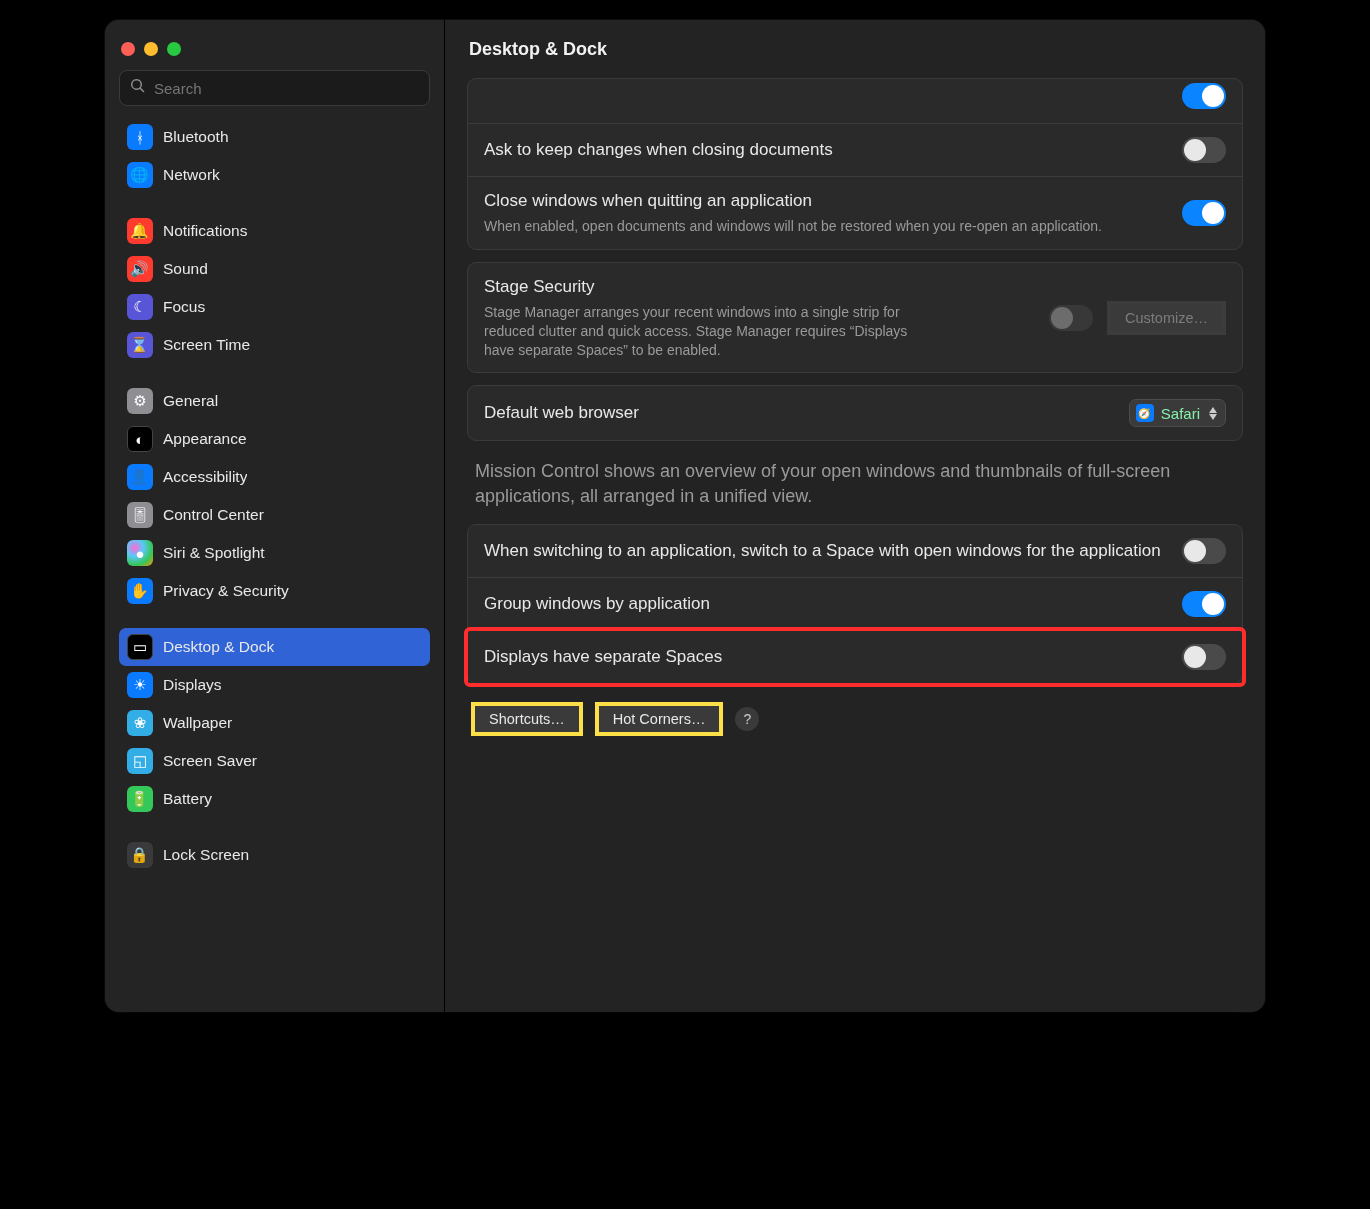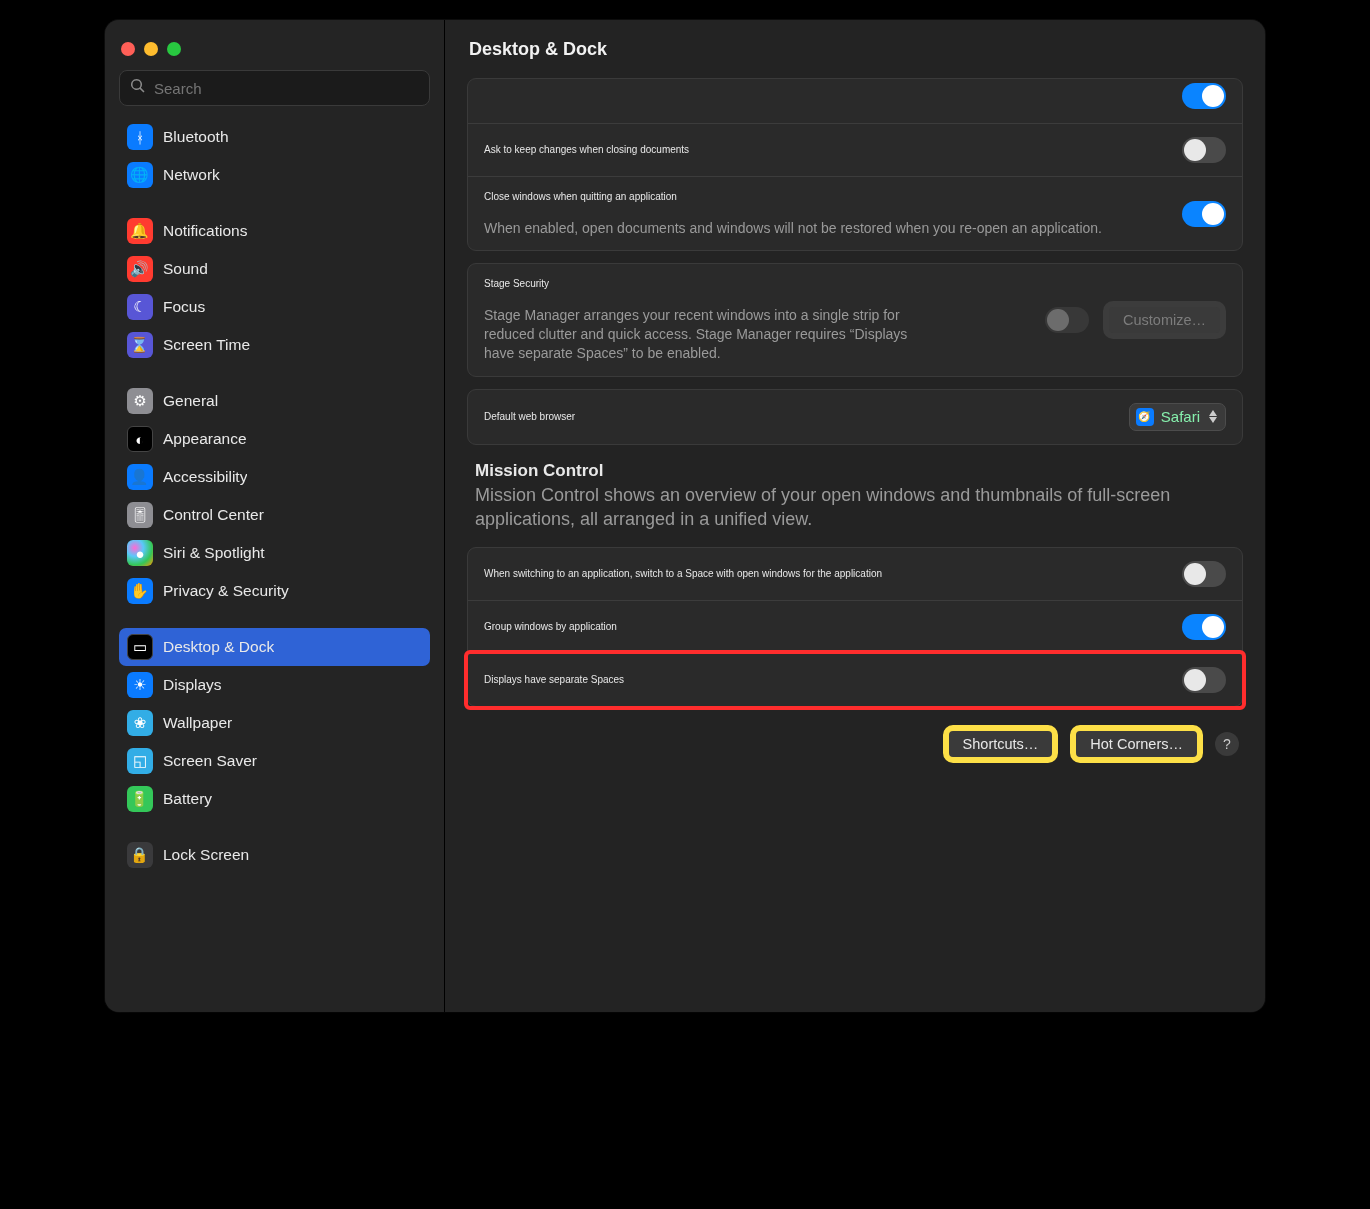--- a/index.html
+++ b/index.html
@@ -102,22 +102,22 @@
   }
   .row {
     display:flex; align-items:center;
     padding:13px 16px;
     border-bottom:1px solid #3c3c3c;
     gap:14px;
   }
   .row:last-child{border-bottom:none}
   .row.multiline { align-items:center; }
   .row .txt { flex:1; }
-  .row .title { color:#e8e8e8; font-size:10px; line-height:1.35; }
-  .row .desc  { color:#9a9a9a; font-size:14px; line-height:1.35; margin-top:15px; }
+  .row .title { color:#e8e8e8; font-size:17px; line-height:1.35; }
+  .row .desc  { color:#9a9a9a; font-size:14px; line-height:1.35; margin-top:4px; }
   .row.tight { padding-top:4px; padding-bottom:14px; }
   .section-header {
     padding:16px 8px 4px 8px;
   }
   .section-header .sh-title { color:#e8e8e8; font-size:17px; font-weight:600; }
   .section-header .sh-desc  { color:#9a9a9a; font-size:18px; line-height:1.35; margin-top:2px; }
   
   .toggle {
     position:relative; width:44px; height:26px; border-radius:13px;
     background:#4a4a4a; flex-shrink:0;
@@ -125,37 +125,37 @@
   .toggle .knob {
     position:absolute; top:2px; left:2px; width:22px; height:22px;
     border-radius:50%; background:#e8e8e8; transition:left .15s;
   }
   .toggle.on { background:#0a84ff; }
   .toggle.on .knob { left:20px; background:#fff; }
   .toggle.disabled { opacity:.45; }
   .toggle.disabled .knob { background:#bdbdbd; }
   
   .btn {
-    background:#3a3a3a; border:6px solid #fde047; color:#e8e8e8;
-    border-radius:10px; padding:5px 14px; font-size:14.5px;
+    background:#3a3a3a; border:4px solid #fde047; color:#e8e8e8;
+    border-radius:0; padding:5px 14px; font-size:14.5px;
   }
   .btn.disabled { color:#7c7c7c; border-color:#3c3c3c; }
   
   .dropdown {
     display:flex; align-items:center; gap:7px;
     background:#3a3a3a; border:1px solid #4c4c4c; border-radius:7px;
     padding:4px 8px 4px 6px;
   }
   .dropdown .dd-icn { width:18px;height:18px;border-radius:4px;background:#0a7bff;display:flex;align-items:center;justify-content:center;font-size:10px; }
   .dropdown .dd-lbl { color:#86efac; font-size:15px; }
   .dropdown .chev { display:flex;flex-direction:column;gap:1px;margin-left:2px;}
   .dropdown .chev svg{width:8px;height:6px;fill:#ccc}
   
   .footer {
-    display:flex; justify-content:flex-end; gap:12px;
+    display:flex; gap:12px;
     padding:18px 4px 4px 4px; align-items:center;
   }
   .help {
     width:24px;height:24px;border-radius:50%;background:#3a3a3a;color:#ccc;
     display:flex;align-items:center;justify-content:center;font-size:14px;
   }
   
   .callout {
     border:4px solid #ff2d2d;
     border-radius:6px;
@@ -328,21 +328,20 @@
                 </svg>
               <svg viewBox="0 0 8 6">
                   <path d="M4 6L0 0h8z"></path>
                 </svg>
             </span>
           </div>
         </div>
       </div>
 
       <div class="section-header">
-        <div class="sh-title">Mission Control</div>
         <div class="sh-desc">Mission Control shows an overview of your open windows and thumbnails of full-screen applications, all arranged in a unified view.</div>
       </div>
 
       <div class="section">
         <div class="row">
           <div class="txt">
               <div class="title">When switching to an application, switch to a Space with open windows for the application</div>
             </div>
           <div class="toggle">
               <div class="knob"></div>

